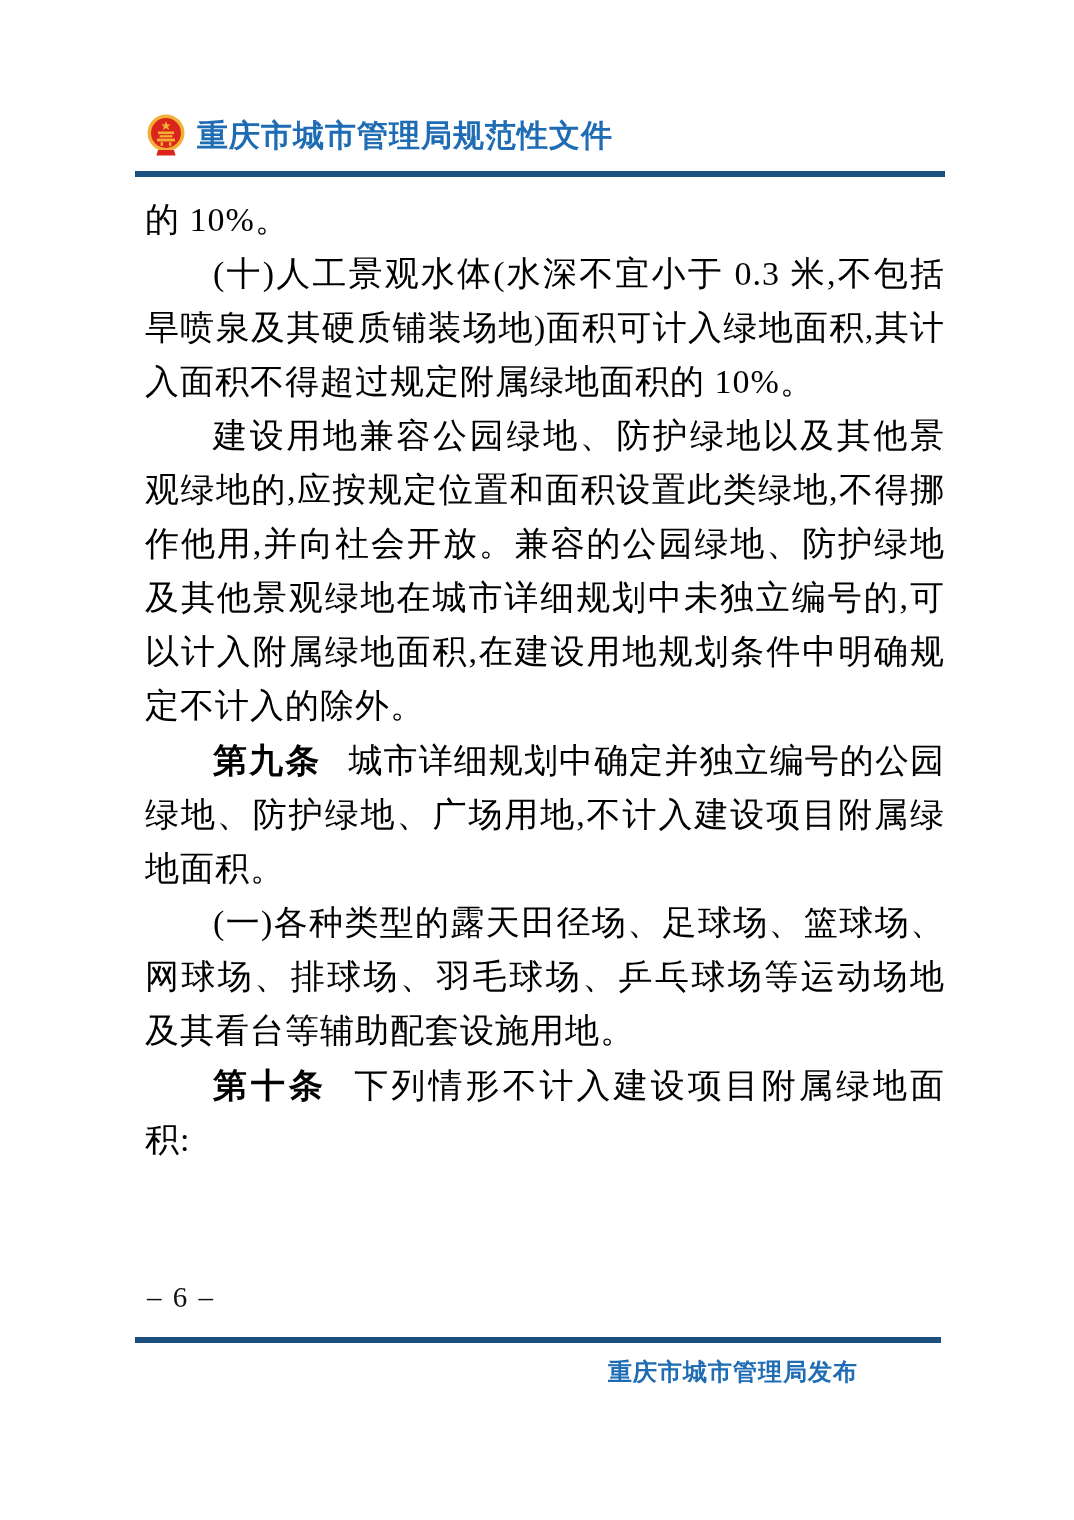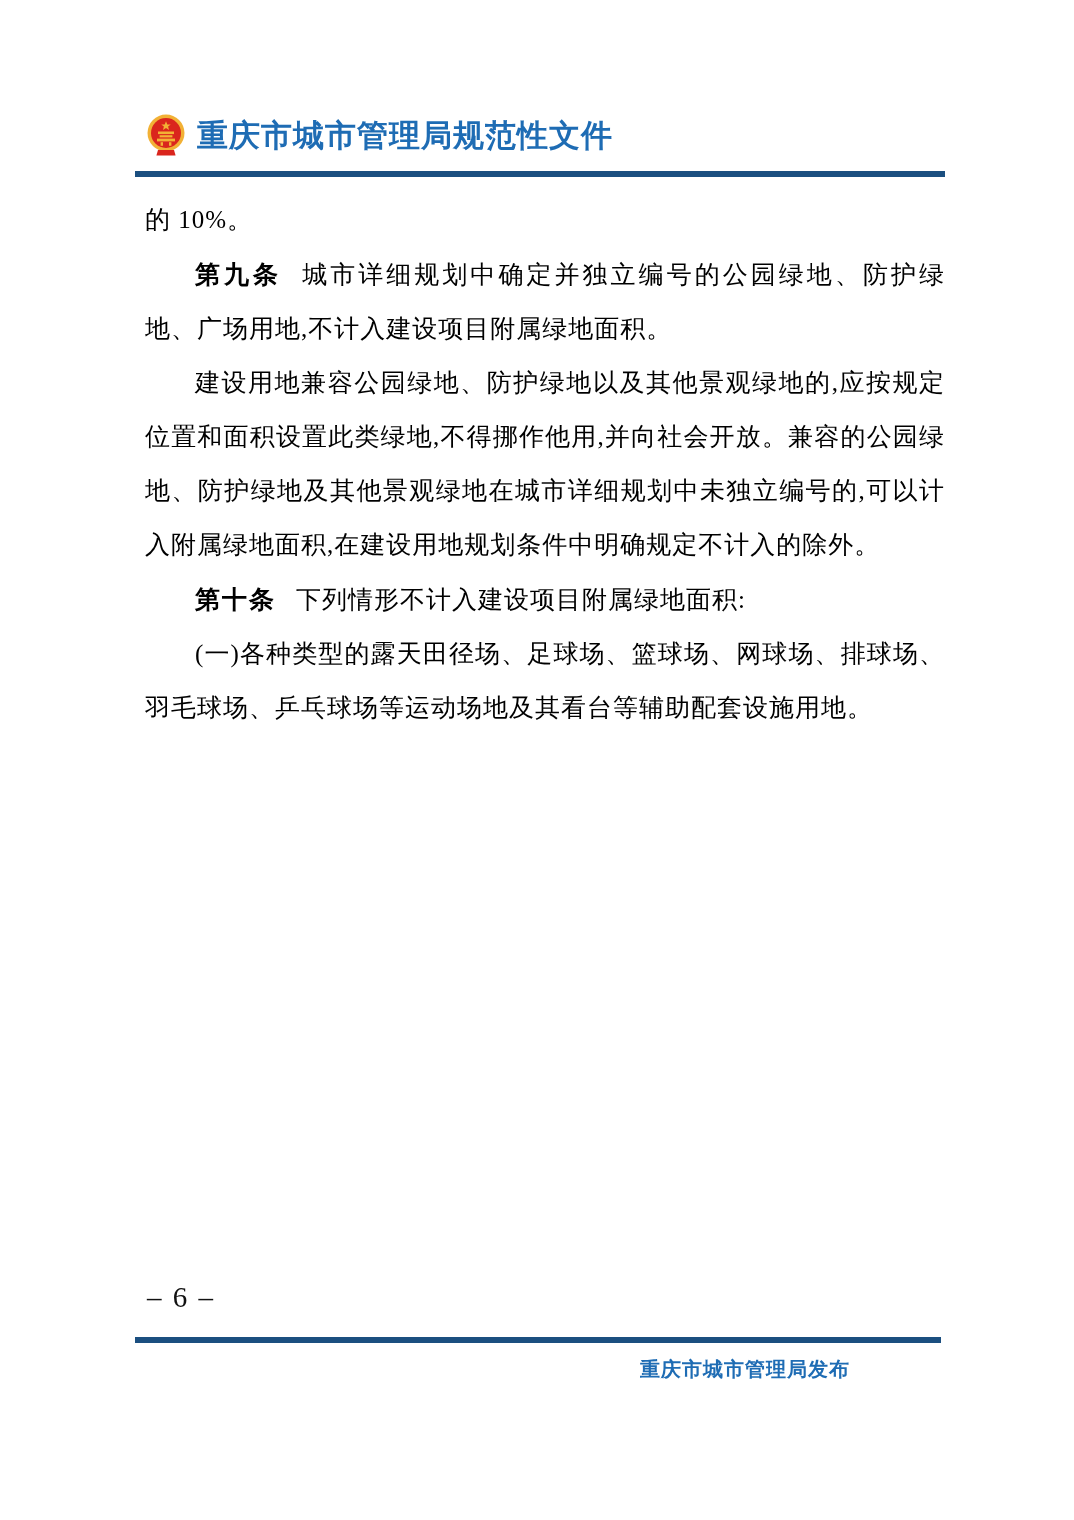--- a/index.html
+++ b/index.html
@@ -38,21 +38,21 @@
   .divider {
     height: 6px;
     background: #1B4F80;
     margin-top: 11px;
     margin-left: -10px;
     width: 810px;
   }
   .content {
     margin-top: 16px;
     width: 800px;
-    font-size: 25px;
+    font-size: 34px;
     line-height: 54px;
     letter-spacing: 1px;
     text-align: justify;
     text-justify: inter-character;
   }
   .content p { margin: 0; }
   .content p.indent { text-indent: 2em; }
   .lead {
     font-weight: 700;
     font-family: "Liberation Sans", "DejaVu Sans", sans-serif;
@@ -71,22 +71,22 @@
     position: absolute;
     left: 135px;
     top: 1337px;
     width: 806px;
     height: 6px;
     background: #1B4F80;
   }
   .footer-text {
     position: absolute;
     top: 1356px;
-    right: 224px;
-    font-size: 20px;
+    right: 216px;
+    font-size: 24px;
     font-weight: 700;
     color: #1E6CB4;
     letter-spacing: 1px;
     font-family: "Liberation Serif", "DejaVu Serif", serif;
   }
 </style>
 </head>
 <body>
 
 <div class="page">
@@ -103,24 +103,25 @@
       <rect x="24" y="29.2" width="2.4" height="3.6" fill="#F2B135"></rect>
       <path d="M13 37 h16 l1.6 5.5 h-19.2 Z" fill="#DA251D"></path>
     </svg>
     <div class="header-title">重庆市城市管理局规范性文件</div>
   </div>
 
   <div class="divider"></div>
 
   <div class="content">
       <p>的 10%。</p>
+      <p class="indent">(十)人工景观水体(水深不宜小于 0.3 米,不包括旱喷泉及其硬质铺装场地)面积可计入绿地面积,其计入面积不得超过规定附属绿地面积的 10%。</p>
+      <p class="indent">建设用地兼容公园绿地、防护绿地以及其他景观绿地的,应按规定位置和面积设置此类绿地,不得挪作他用,并向社会开放。兼容的公园绿地、防护绿地及其他景观绿地在城市详细规划中未独立编号的,可以计入附属绿地面积,在建设用地规划条件中明确规定不计入的除外。</p>
       <p class="indent"><b class="lead">第九条</b>城市详细规划中确定并独立编号的公园绿地、防护绿地、广场用地,不计入建设项目附属绿地面积。</p>
-      <p class="indent">建设用地兼容公园绿地、防护绿地以及其他景观绿地的,应按规定位置和面积设置此类绿地,不得挪作他用,并向社会开放。兼容的公园绿地、防护绿地及其他景观绿地在城市详细规划中未独立编号的,可以计入附属绿地面积,在建设用地规划条件中明确规定不计入的除外。</p>
+      <p class="indent">(一)各种类型的露天田径场、足球场、篮球场、网球场、排球场、羽毛球场、乒乓球场等运动场地及其看台等辅助配套设施用地。</p>
       <p class="indent"><b class="lead">第十条</b>下列情形不计入建设项目附属绿地面积:</p>
-      <p class="indent">(一)各种类型的露天田径场、足球场、篮球场、网球场、排球场、羽毛球场、乒乓球场等运动场地及其看台等辅助配套设施用地。</p>
     </div>
 
   <div class="page-number">– 6 –</div>
 
   <div class="footer-line"></div>
 
   <div class="footer-text">重庆市城市管理局发布</div>
 
 </div>
 

